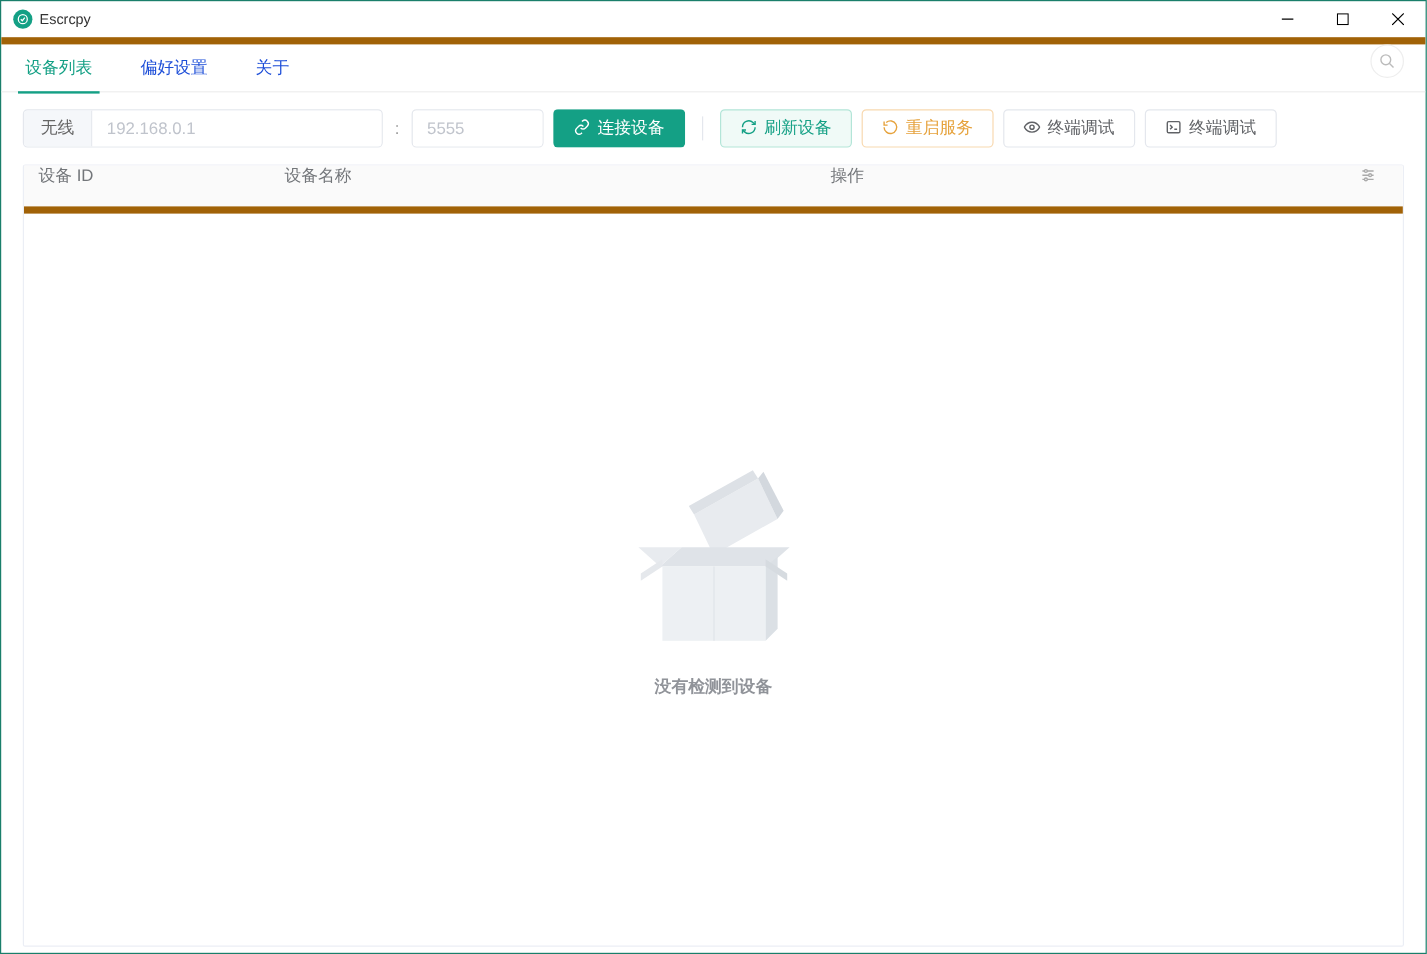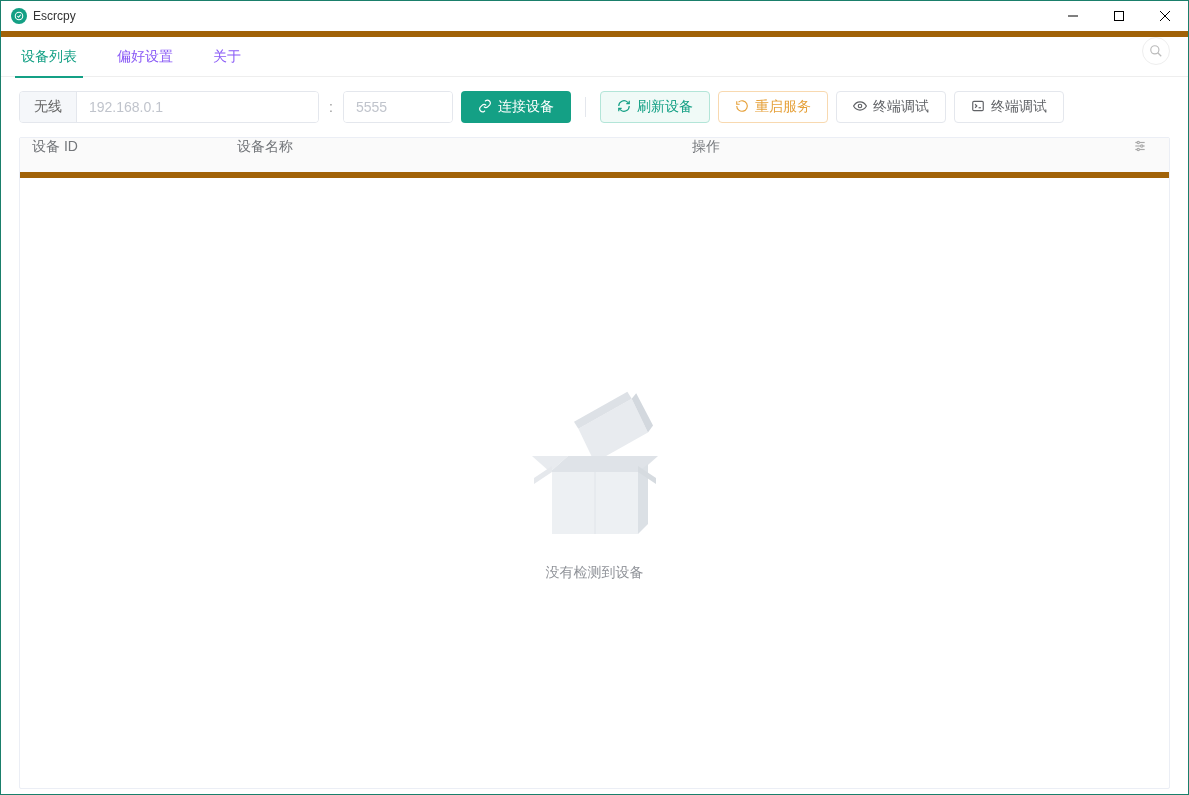--- a/index.html
+++ b/index.html
@@ -48,21 +48,21 @@
   border-bottom: 1px solid #eee;
   position: relative;
   height: 40px;
 }
 .tab {
   padding: 0 2px;
   margin-right: 36px;
   height: 40px;
   display: flex;
   align-items: center;
-  color: #8b5cf6;
+  color: #1d4ed8;
   cursor: pointer;
   position: relative;
 }
 .tab.active {
   color: #14a085;
 }
 .tab.active::after {
   content: "";
   position: absolute;
   bottom: -1px;
@@ -174,20 +174,21 @@
   display: flex;
   flex-direction: column;
   align-items: center;
   justify-content: center;
   color: #999;
 }
 .empty-text {
   margin-top: 20px;
   color: #909399;
   font-size: 14px;
+  font-weight: bold;
 }
 .empty-box { width: 130px; height: 160px; position: relative; }
 </style>
 </head>
 <body>
 
 <div class="titlebar">
   <span class="logo">
     <svg viewBox="0 0 24 24" fill="none" stroke="#fff" stroke-width="2.5">
         <circle cx="12" cy="12" r="9"></circle>

